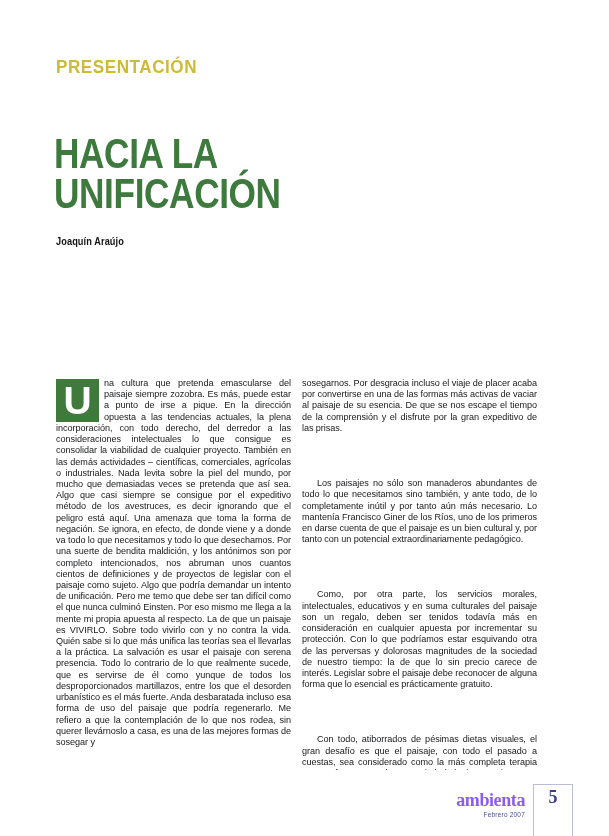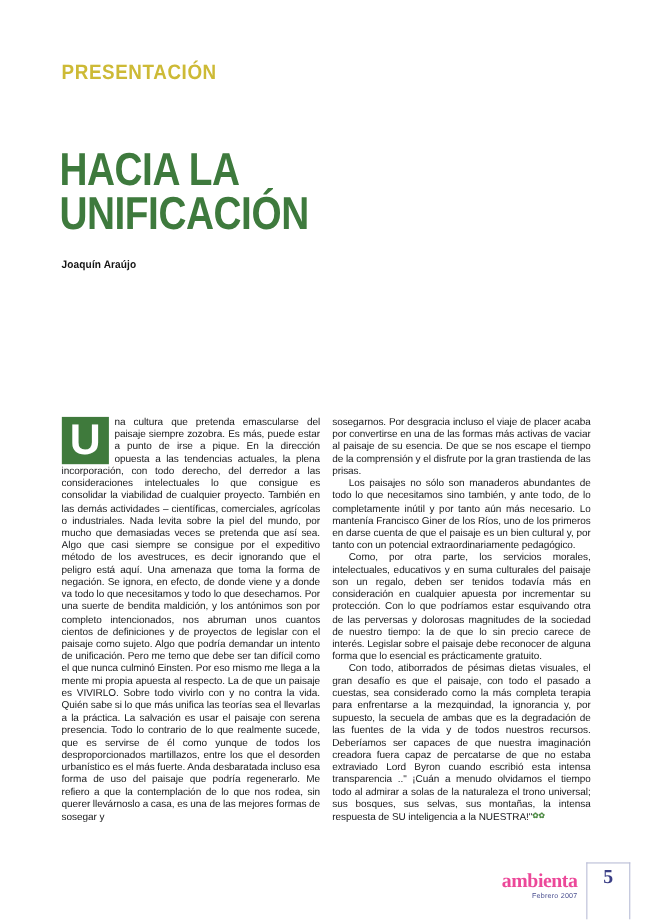--- a/index.html
+++ b/index.html
@@ -89,21 +89,21 @@
     text-align: justify;
     color: #17181a;
     letter-spacing: -0.05px;
     word-spacing: -0.1px;
     overflow: hidden;
   }
   .col-left  { left: 0px; }
   .col-right { left: 246px; }
 
   .col p { margin: 0; }
-  .col p + p { text-indent: 15px; }
+  .col p + p { text-indent: 15px; margin-top: 44px; }
 
   
   .dropcap {
     float: left;
     width: 43px;
     height: 43px;
     background: #3f7a3c;
     color: #ffffff;
     font-size: 39px;
     font-weight: bold;
@@ -129,21 +129,21 @@
     top: 782px;
     width: 609px;
     height: 54px;
   }
   .brand {
     position: absolute;
     right: 84px;
     top: 8px;
     font-size: 18px;
     font-weight: bold;
-    color: #ec4899;
+    color: #8b5cf6;
     letter-spacing: -0.4px;
     font-family: "Liberation Serif", serif;
   }
   .issue-date {
     position: absolute;
     right: 84px;
     top: 29px;
     font-size: 6.5px;
     color: #4a4f90;
     letter-spacing: 0.2px;
@@ -185,21 +185,21 @@
 
   <div class="byline">Joaquín Araújo</div>
 
   <div class="body-wrap">
 
     <div class="col col-left">
       <p><span class="dropcap">U</span><span>na cultura que pretenda emascularse del paisaje siempre zozobra. Es más, puede estar a punto de irse a pique. En la dirección opuesta a las tendencias actuales, la plena incorporación, con todo derecho, del derredor a las consideraciones intelectuales lo que consigue es consolidar la viabilidad de cualquier proyecto. También en las demás actividades – científicas, comerciales, agrícolas o industriales. Nada levita sobre la piel del mundo, por mucho que demasiadas veces se pretenda que así sea. Algo que casi siempre se consigue  por el expeditivo método de los avestruces, es decir ignorando que el peligro está aquí. Una amenaza que toma la forma de negación. Se ignora, en efecto, de donde viene y a donde va todo lo que necesitamos y todo lo que desechamos. Por una suerte de bendita maldición, y los antónimos son por completo intencionados, nos abruman unos cuantos cientos de definiciones y de proyectos de legislar con el paisaje como sujeto. Algo que podría demandar un  intento de unificación. Pero me temo que debe ser tan difícil como el que nunca culminó Einsten. Por eso mismo me llega a la mente mi propia apuesta al respecto. La de que un paisaje es VIVIRLO. Sobre todo vivirlo con y no contra la vida. Quién sabe si lo que más unifica las teorías sea el llevarlas a la práctica. La salvación es usar el paisaje con serena presencia. Todo lo contrario de lo que realmente sucede, que es servirse de él como yunque de todos los desproporcionados martillazos, entre los que el desorden urbanístico es el más fuerte. Anda desbaratada incluso esa forma de uso del paisaje que podría regenerarlo. Me refiero a que la contemplación de lo que nos rodea, sin querer llevárnoslo a casa, es una de las mejores formas de sosegar y</span></p>
     </div>
 
     <div class="col col-right">
-      <p><span>sosegarnos. Por desgracia  incluso el viaje de placer acaba por convertirse en una de las formas más activas de vaciar al paisaje de su esencia. De que se nos escape el tiempo de la comprensión y el disfrute por la gran trastienda de las prisas.</span></p>
+      <p><span>sosegarnos. Por desgracia  incluso el viaje de placer acaba por convertirse en una de las formas más activas de vaciar al paisaje de su esencia. De que se nos escape el tiempo de la comprensión y el disfrute por la gran expeditivo de las prisas.</span></p>
       <p><span>Los paisajes no sólo son manaderos abundantes de todo lo que necesitamos sino también, y ante todo, de lo completamente inútil y por tanto aún más necesario. Lo mantenía Francisco Giner de los Ríos, uno de los primeros en darse cuenta de que el paisaje es un bien cultural y, por tanto con un potencial extraordinariamente pedagógico.</span></p>
       <p><span>Como, por otra parte, los servicios morales, intelectuales, educativos y en suma culturales del paisaje son un regalo, deben ser tenidos todavía más en consideración en cualquier apuesta por incrementar su protección. Con lo que podríamos estar esquivando otra de las perversas y dolorosas magnitudes de la sociedad de nuestro tiempo: la de que lo sin precio carece de interés. Legislar sobre el paisaje debe reconocer de alguna forma que lo esencial es prácticamente gratuito.</span></p>
       <p><span>Con todo, atiborrados de pésimas dietas visuales, el gran desafío es que el paisaje, con todo el pasado a cuestas,  sea considerado como la más completa terapia para enfrentarse a la mezquindad, la ignorancia y, por supuesto, la secuela de ambas que es la degradación de las fuentes de la vida y de todos nuestros recursos. Deberíamos ser capaces de que nuestra imaginación creadora fuera capaz de percatarse de que no estaba extraviado Lord Byron cuando escribió esta intensa transparencia .." ¡Cuán a menudo olvidamos el tiempo todo al admirar a solas de la naturaleza el trono universal; sus bosques, sus selvas, sus montañas, la intensa respuesta de SU inteligencia a la NUESTRA!"</span><span class="endmark">✿✿</span></p>
     </div>
 
   </div>
 
   <div class="footer">
     <div class="brand">ambienta</div>
     <div class="issue-date">Febrero 2007</div>

